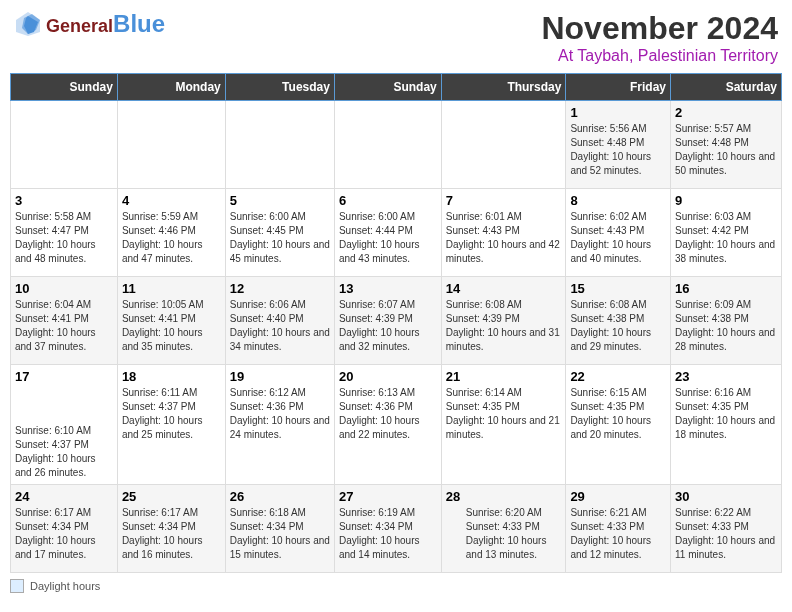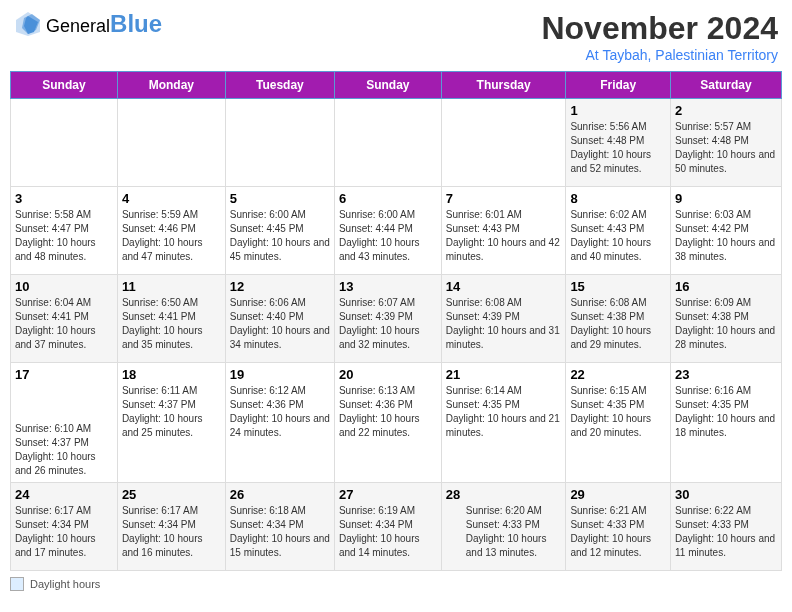--- a/index.html
+++ b/index.html
@@ -28,33 +28,33 @@
     }
     .title-block {
       text-align: right;
     }
     .month-title {
       font-size: 32px;
       font-weight: bold;
       color: #333;
     }
     .location {
-      font-size: 14px;
-      color: #3b82f6;
+      font-size: 16px;
+      color: #a21caf;
     }
     table {
       width: 100%;
       border-collapse: collapse;
       font-size: 11px;
     }
     thead tr th {
-      background-color: #a21caf;
+      background-color: #404040;
       color: white;
       padding: 6px 4px;
-      text-align: center;
+      text-align: right;
       font-size: 12px;
       font-weight: bold;
       border: 1px solid #5a9ad5;
     }
     tbody tr {
       border-bottom: 1px solid #ddd;
     }
     tbody tr:nth-child(odd) {
       background-color: #f5f5f5;
     }
@@ -103,21 +103,21 @@
 
 <div class="header">
   <div class="logo">
     <svg class="logo-icon" viewBox="0 0 28 28">
       <polygon points="14,2 26,10 26,22 14,26 2,22 2,10" fill="#4a90d9" opacity="0.3"></polygon>
       <polygon points="18,4 26,10 22,20 14,24 8,18 10,8" fill="#4a90d9" opacity="0.6"></polygon>
       <polygon points="14,6 24,12 20,22 14,24 10,16 12,8" fill="#4a90d9"></polygon>
     </svg>
     <div>
       <div>
-        <span style="font-size:18px;font-weight:normal;color:#000000;">General</span><span style="font-size:24px;font-weight:bold;color:#4a90d9;">Blue</span>
+        <span style="font-size:18px;font-weight:bold;color:#7f1d1d;">General</span><span style="font-size:24px;font-weight:bold;color:#4a90d9;">Blue</span>
       </div>
     </div>
   </div>
   <div class="title-block">
     <div class="month-title">November 2024</div>
     <div class="location">At Taybah, Palestinian Territory</div>
   </div>
 </div>
 
 <table>
@@ -198,21 +198,21 @@
       </tr>
       <tr>
         <td>
           <span class="day-number">10</span>
           <div class="day-info" style="white-space: pre-line;">Sunrise: 6:04 AM
 Sunset: 4:41 PM
 Daylight: 10 hours and 37 minutes.</div>
         </td>
         <td>
           <span class="day-number">11</span>
-          <div class="day-info" style="white-space: pre-line;">Sunrise: 6:50 AM
+          <div class="day-info" style="white-space: pre-line;">Sunrise: 10:05 AM
 Sunset: 4:41 PM
 Daylight: 10 hours and 35 minutes.</div>
         </td>
         <td>
           <span class="day-number">12</span>
           <div class="day-info" style="white-space: pre-line;">Sunrise: 6:06 AM
 Sunset: 4:40 PM
 Daylight: 10 hours and 34 minutes.</div>
         </td>
         <td>

